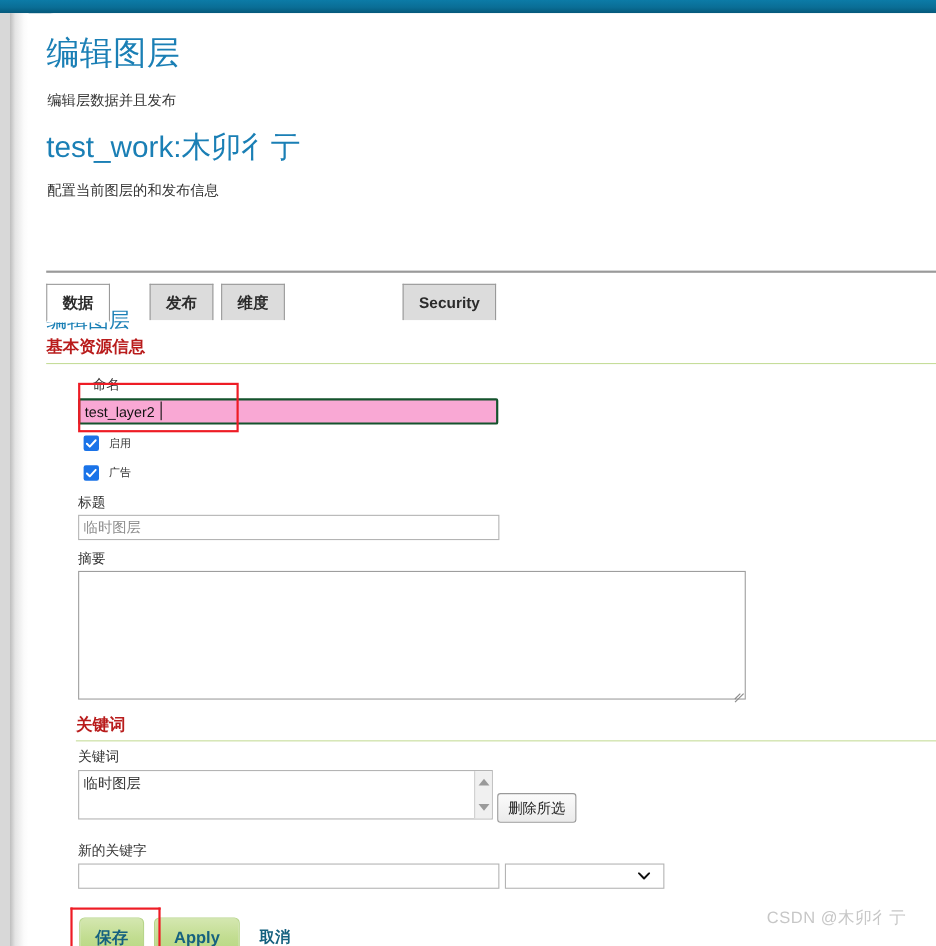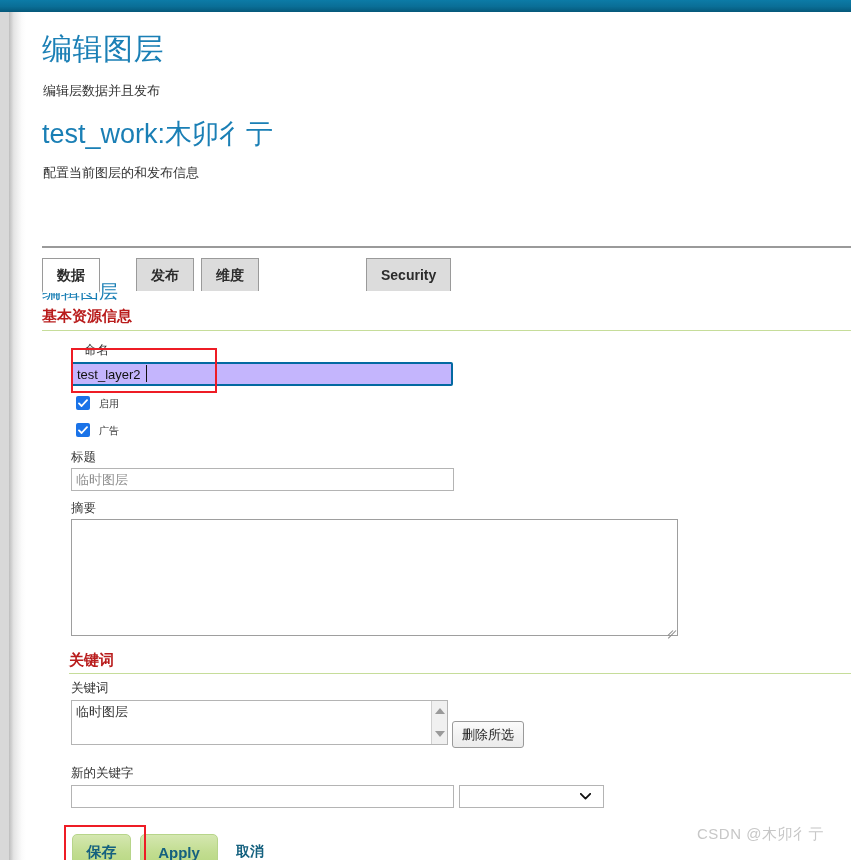--- a/index.html
+++ b/index.html
@@ -160,22 +160,22 @@
     color: #333333;
   }
 
   
   .txt-name {
     position: absolute;
     left: 29px; top: 350px;
     width: 382px;
     height: 24px;
     box-sizing: border-box;
-    background: #c4b5fd;
-    border: 2px solid #0369a1;
+    background: #f9a8d4;
+    border: 2px solid #14532d;
     border-radius: 2px;
     font-family: "Liberation Sans", sans-serif;
     font-size: 13px;
     color: #111111;
     padding: 0 4px;
     outline: none;
   }
   .caret {
     position: absolute;
     left: 104px; top: 353px;

